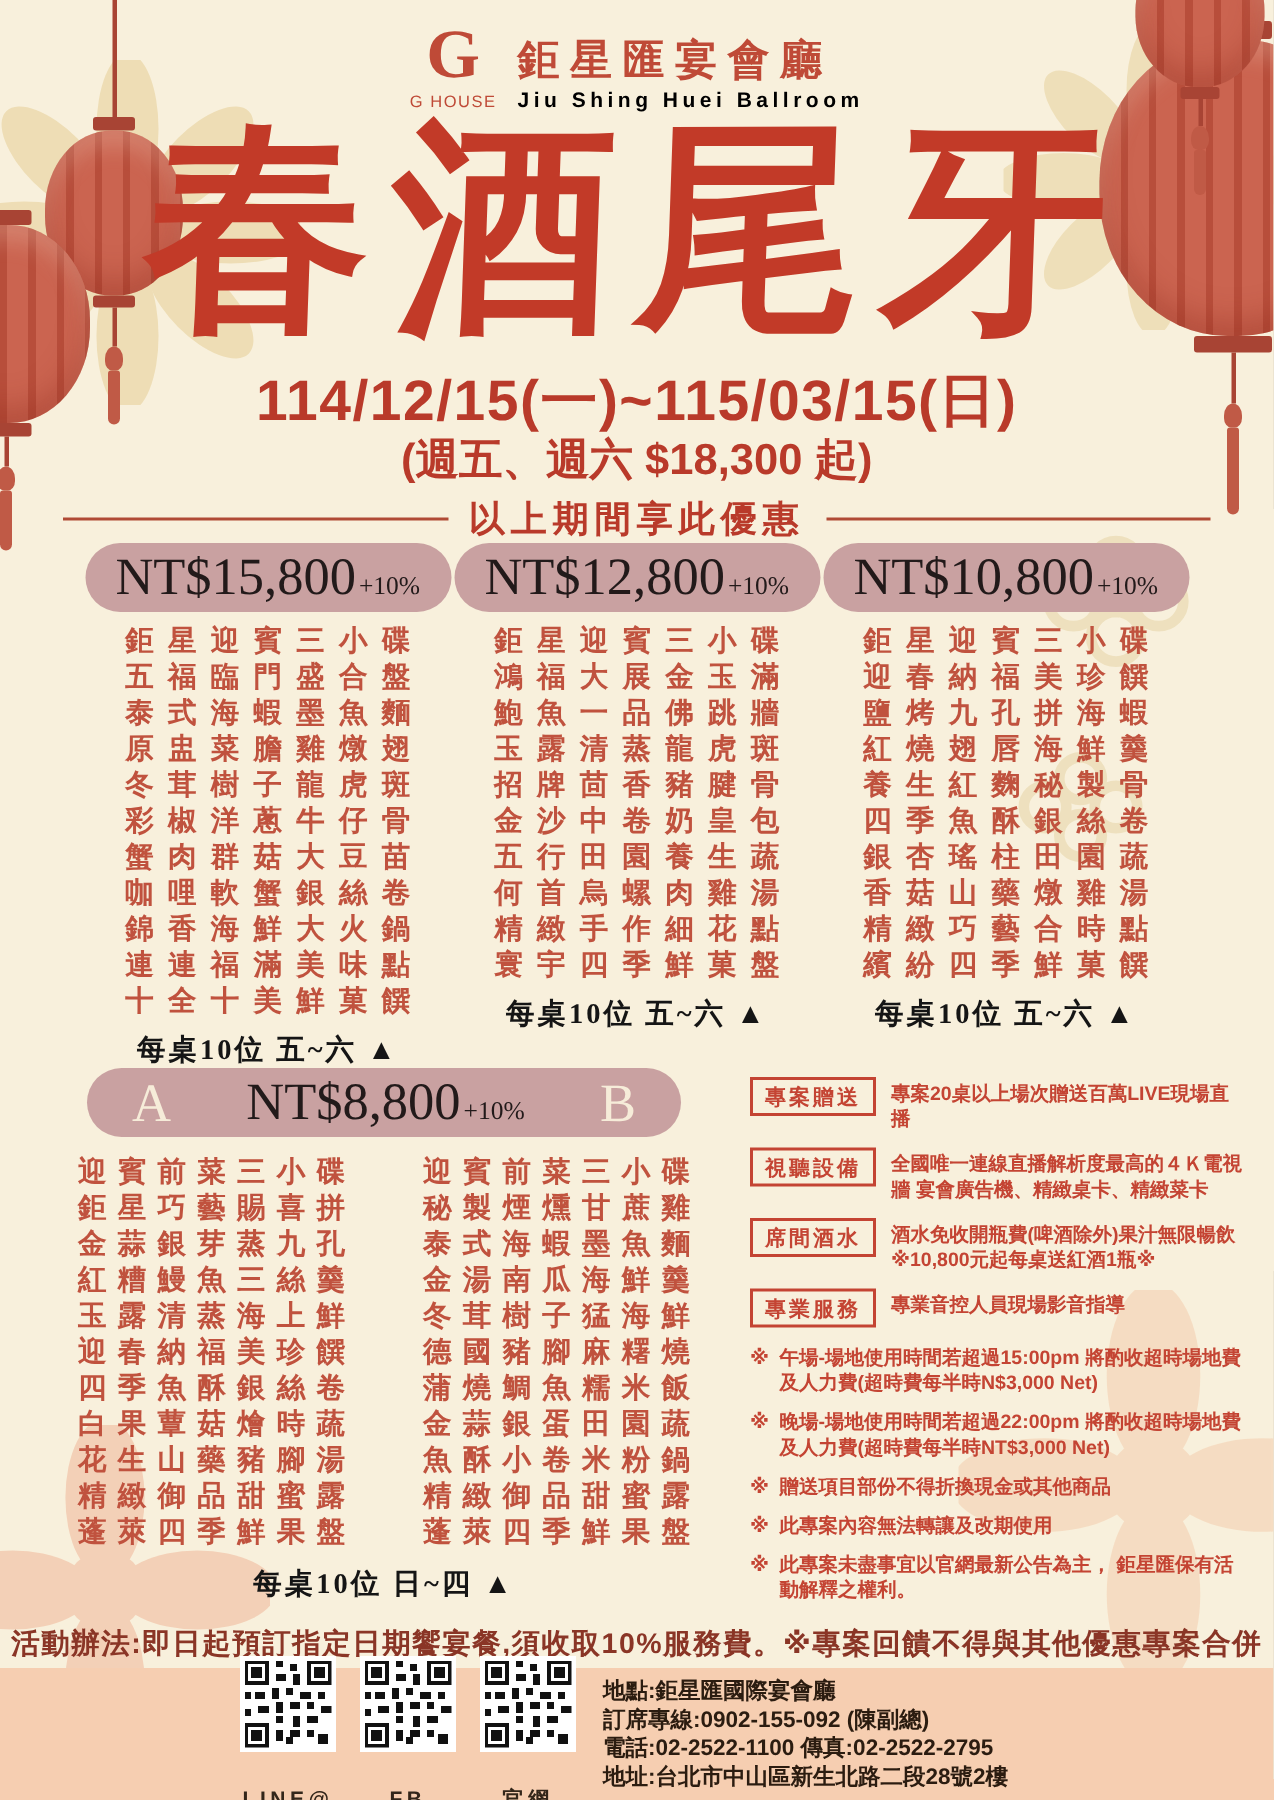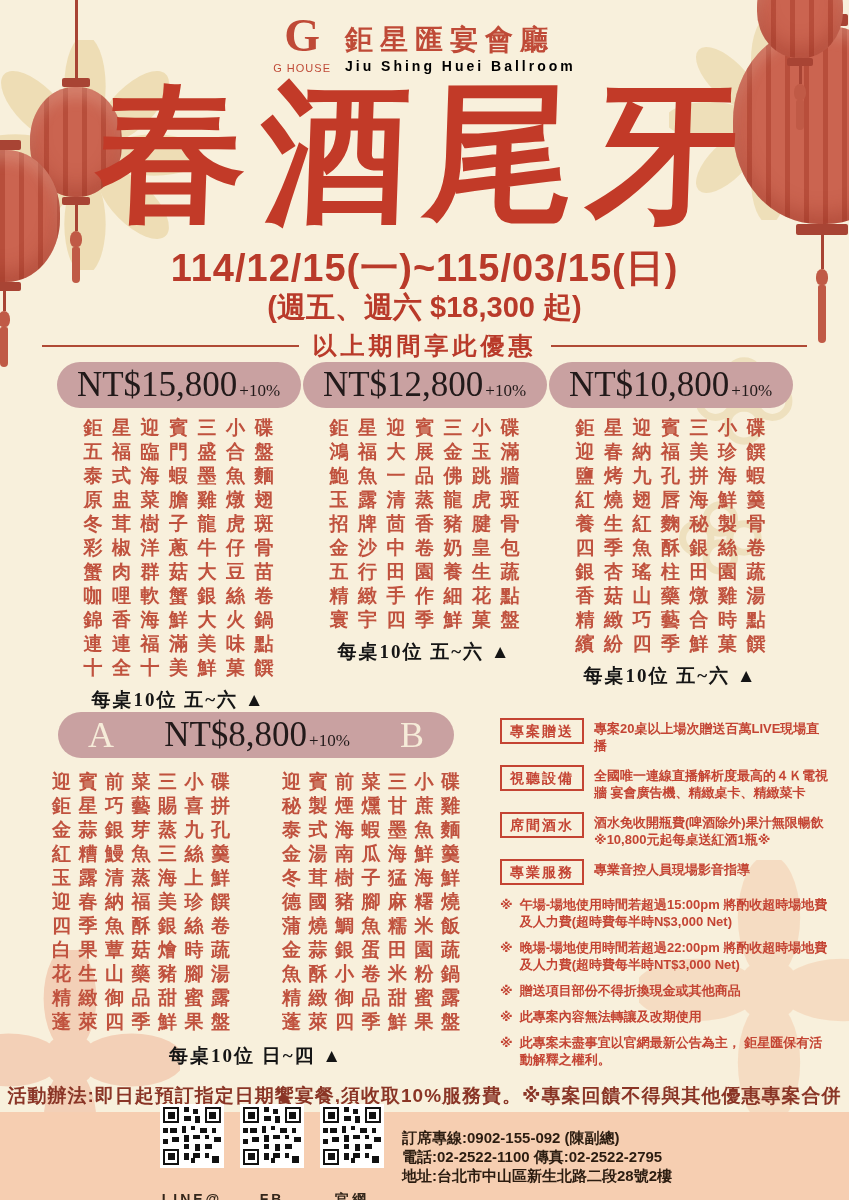--- a/index.html
+++ b/index.html
@@ -230,20 +230,21 @@
           <span class="sur">+10%</span>
         </div>
         <div class="dish-list">
             <div class="dish">鉅星迎賓三小碟</div>
             <div class="dish">鴻福大展金玉滿</div>
             <div class="dish">鮑魚一品佛跳牆</div>
             <div class="dish">玉露清蒸龍虎斑</div>
             <div class="dish">招牌茴香豬腱骨</div>
             <div class="dish">金沙中卷奶皇包</div>
             <div class="dish">五行田園養生蔬</div>
+            <div class="dish">何首烏螺肉雞湯</div>
             <div class="dish">精緻手作細花點</div>
             <div class="dish">寰宇四季鮮菓盤</div>
           </div>
         <div class="seating">每桌10位 五~六 ▲</div>
       </section>
 
       <section class="menu-col">
         <div class="pill">
           <span class="price">NT$10,800</span>
           <span class="sur">+10%</span>
@@ -389,19 +390,20 @@
             <path fill="#111111" d="M0 0h7v7H0zM18 0h7v7h-7zM0 18h7v7H0z"></path>
             <path fill="#ffffff" d="M1 1h5v5H1zM19 1h5v5h-5zM1 19h5v5H1z"></path>
             <path fill="#111111" d="M2 2h3v3H2zM20 2h3v3h-3zM2 20h3v3H2z"></path>
             <path fill="#111111" d="M9 0h2v2H9zM13 1h2v2h-2zM9 4h3v2H9zM14 4h2v3h-2zM0 9h2v2H0zM3 9h3v2H3zM8 8h2v3H8zM12 8h2v2h-2zM16 9h3v2h-3zM21 9h2v2h-2zM9 12h2v3H9zM13 12h3v2h-3zM18 12h2v2h-2zM22 13h3v2h-3zM4 13h3v2H4zM0 14h2v2H0zM9 16h2v2H9zM14 16h2v3h-2zM18 16h3v2h-3zM9 20h2v3H9zM13 20h3v2h-3zM18 20h2v2h-2zM21 21h3v3h-3zM12 22h2v2h-2z"></path>
           </svg>
         </div>
         <div class="qr-label">官網</div>
       </div>
       </div>
     <div class="contact">
+      <div>地點:鉅星匯國際宴會廳</div>
       <div>訂席專線:0902-155-092 (陳副總)</div>
       <div>電話:02-2522-1100  傳真:02-2522-2795</div>
       <div>地址:台北市中山區新生北路二段28號2樓</div>
     </div>
   </footer>
 
 </div>
 
 </body></html>

